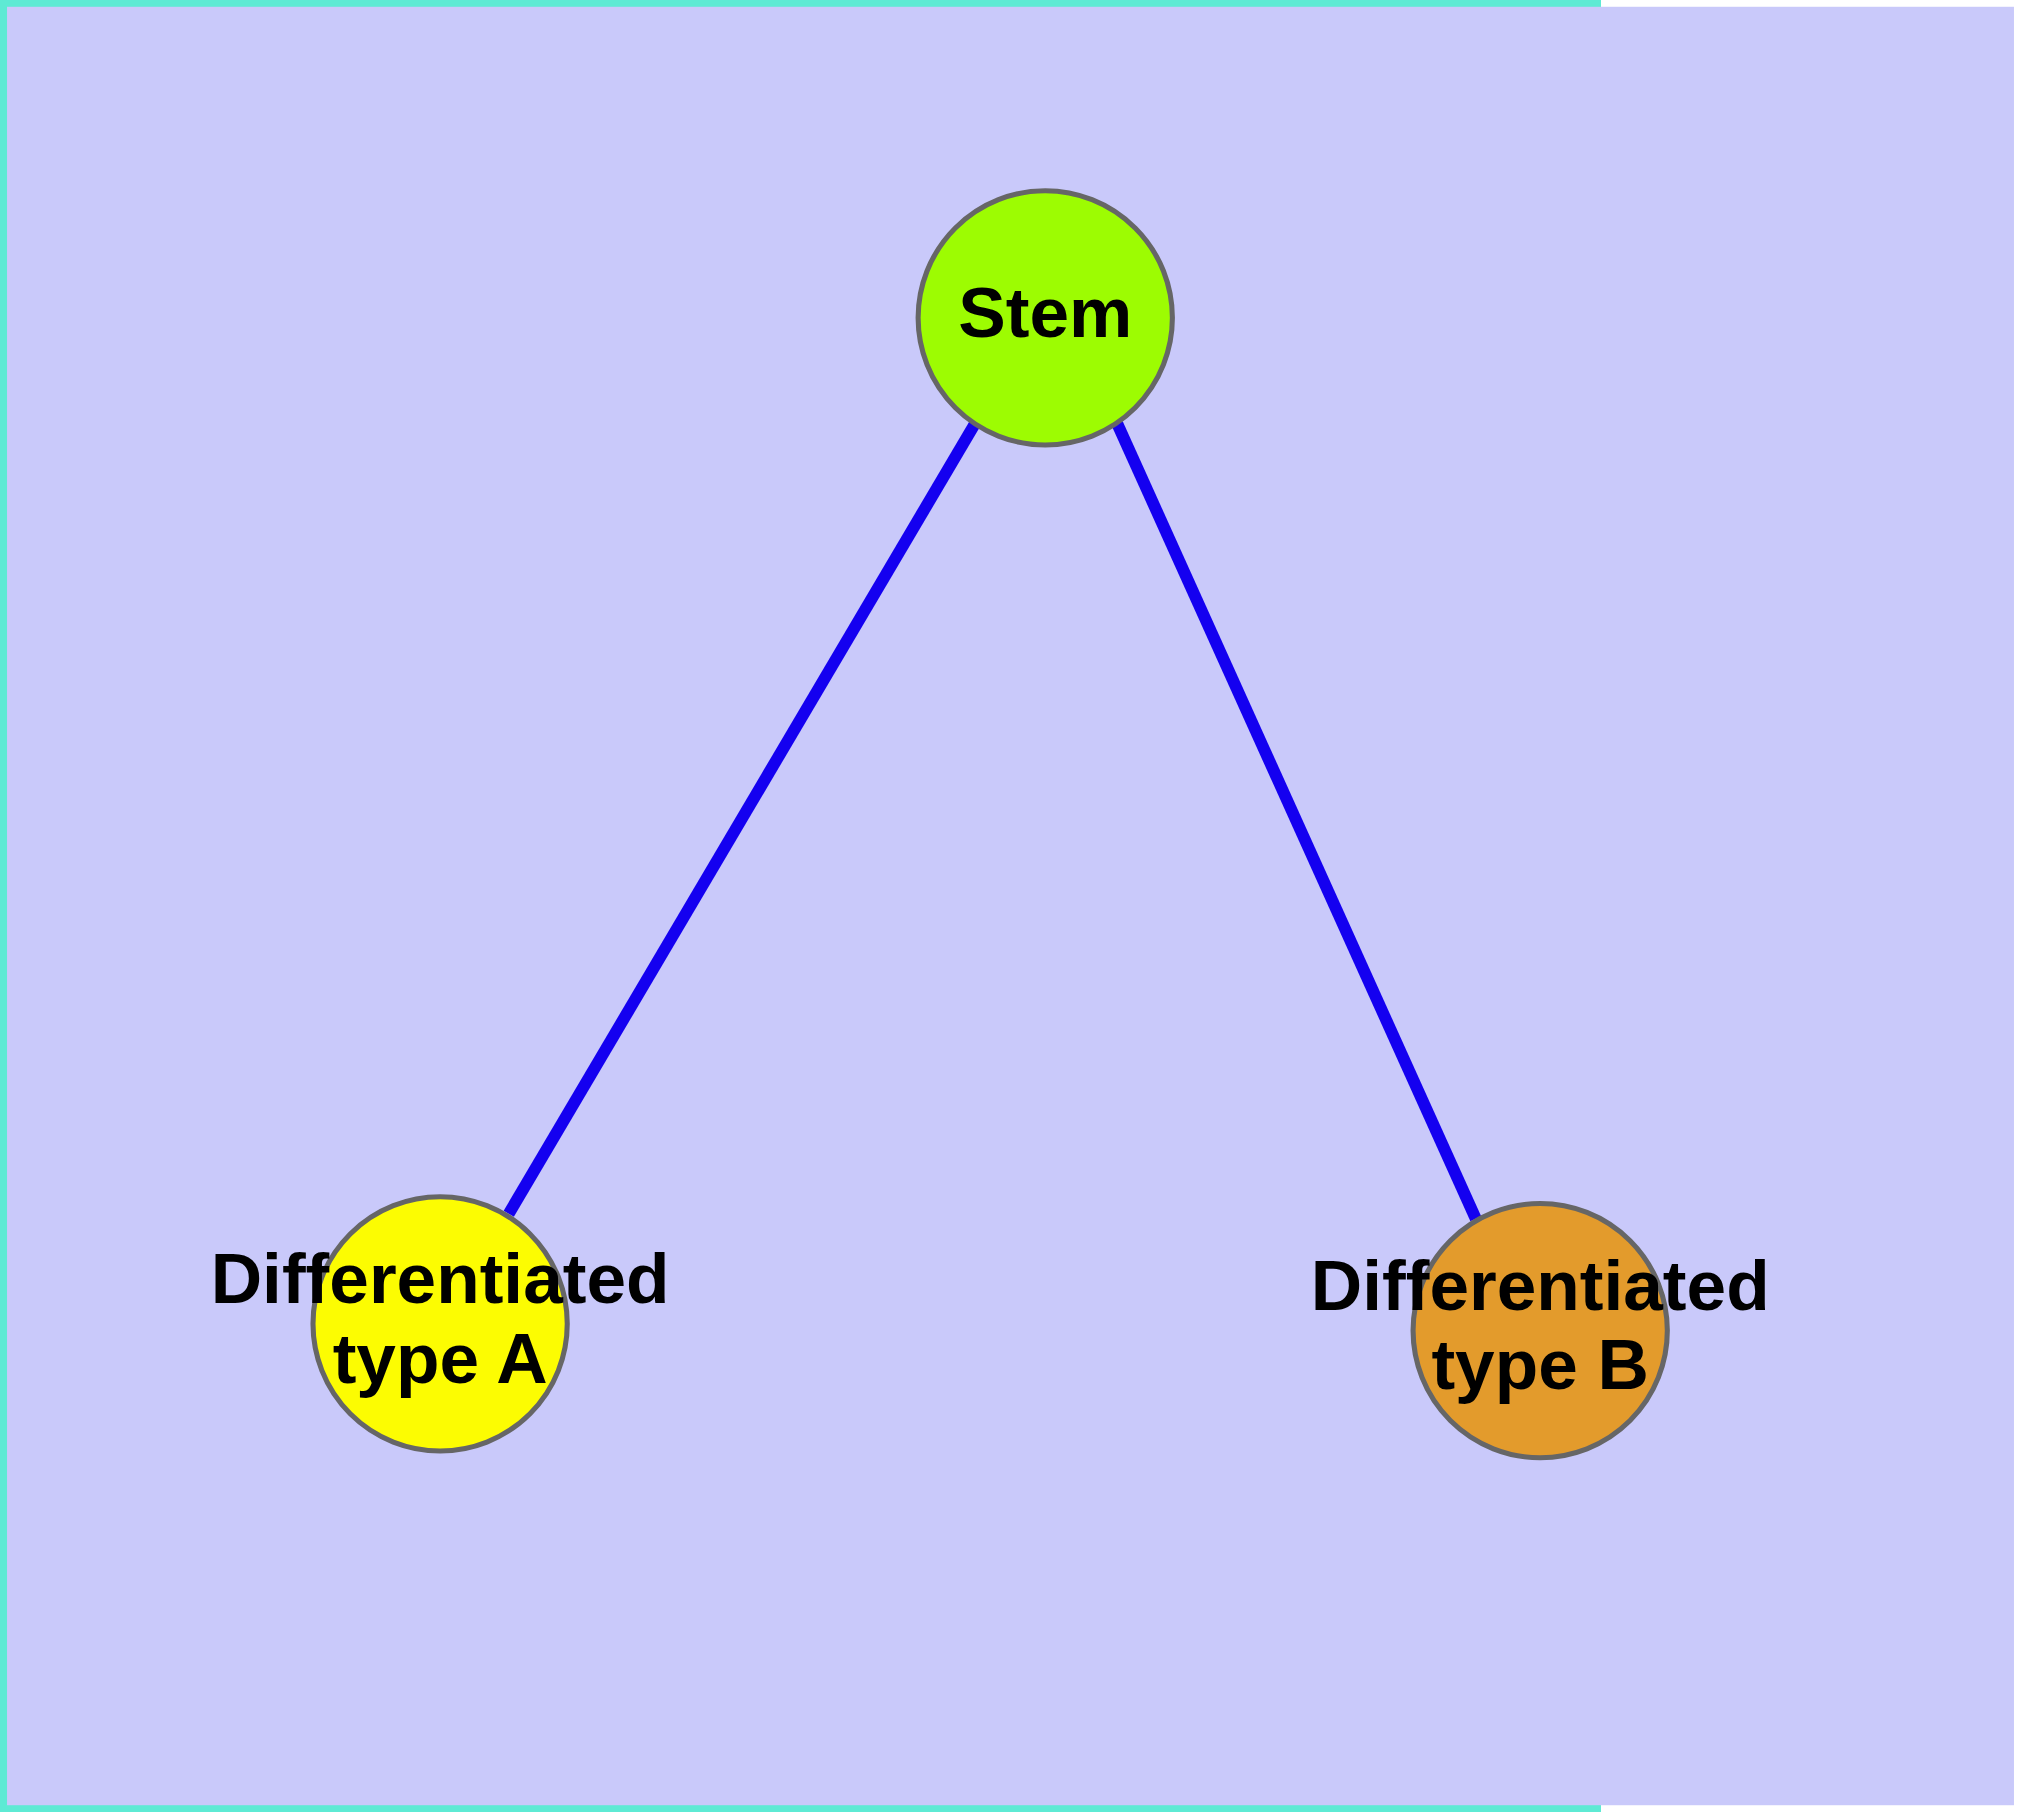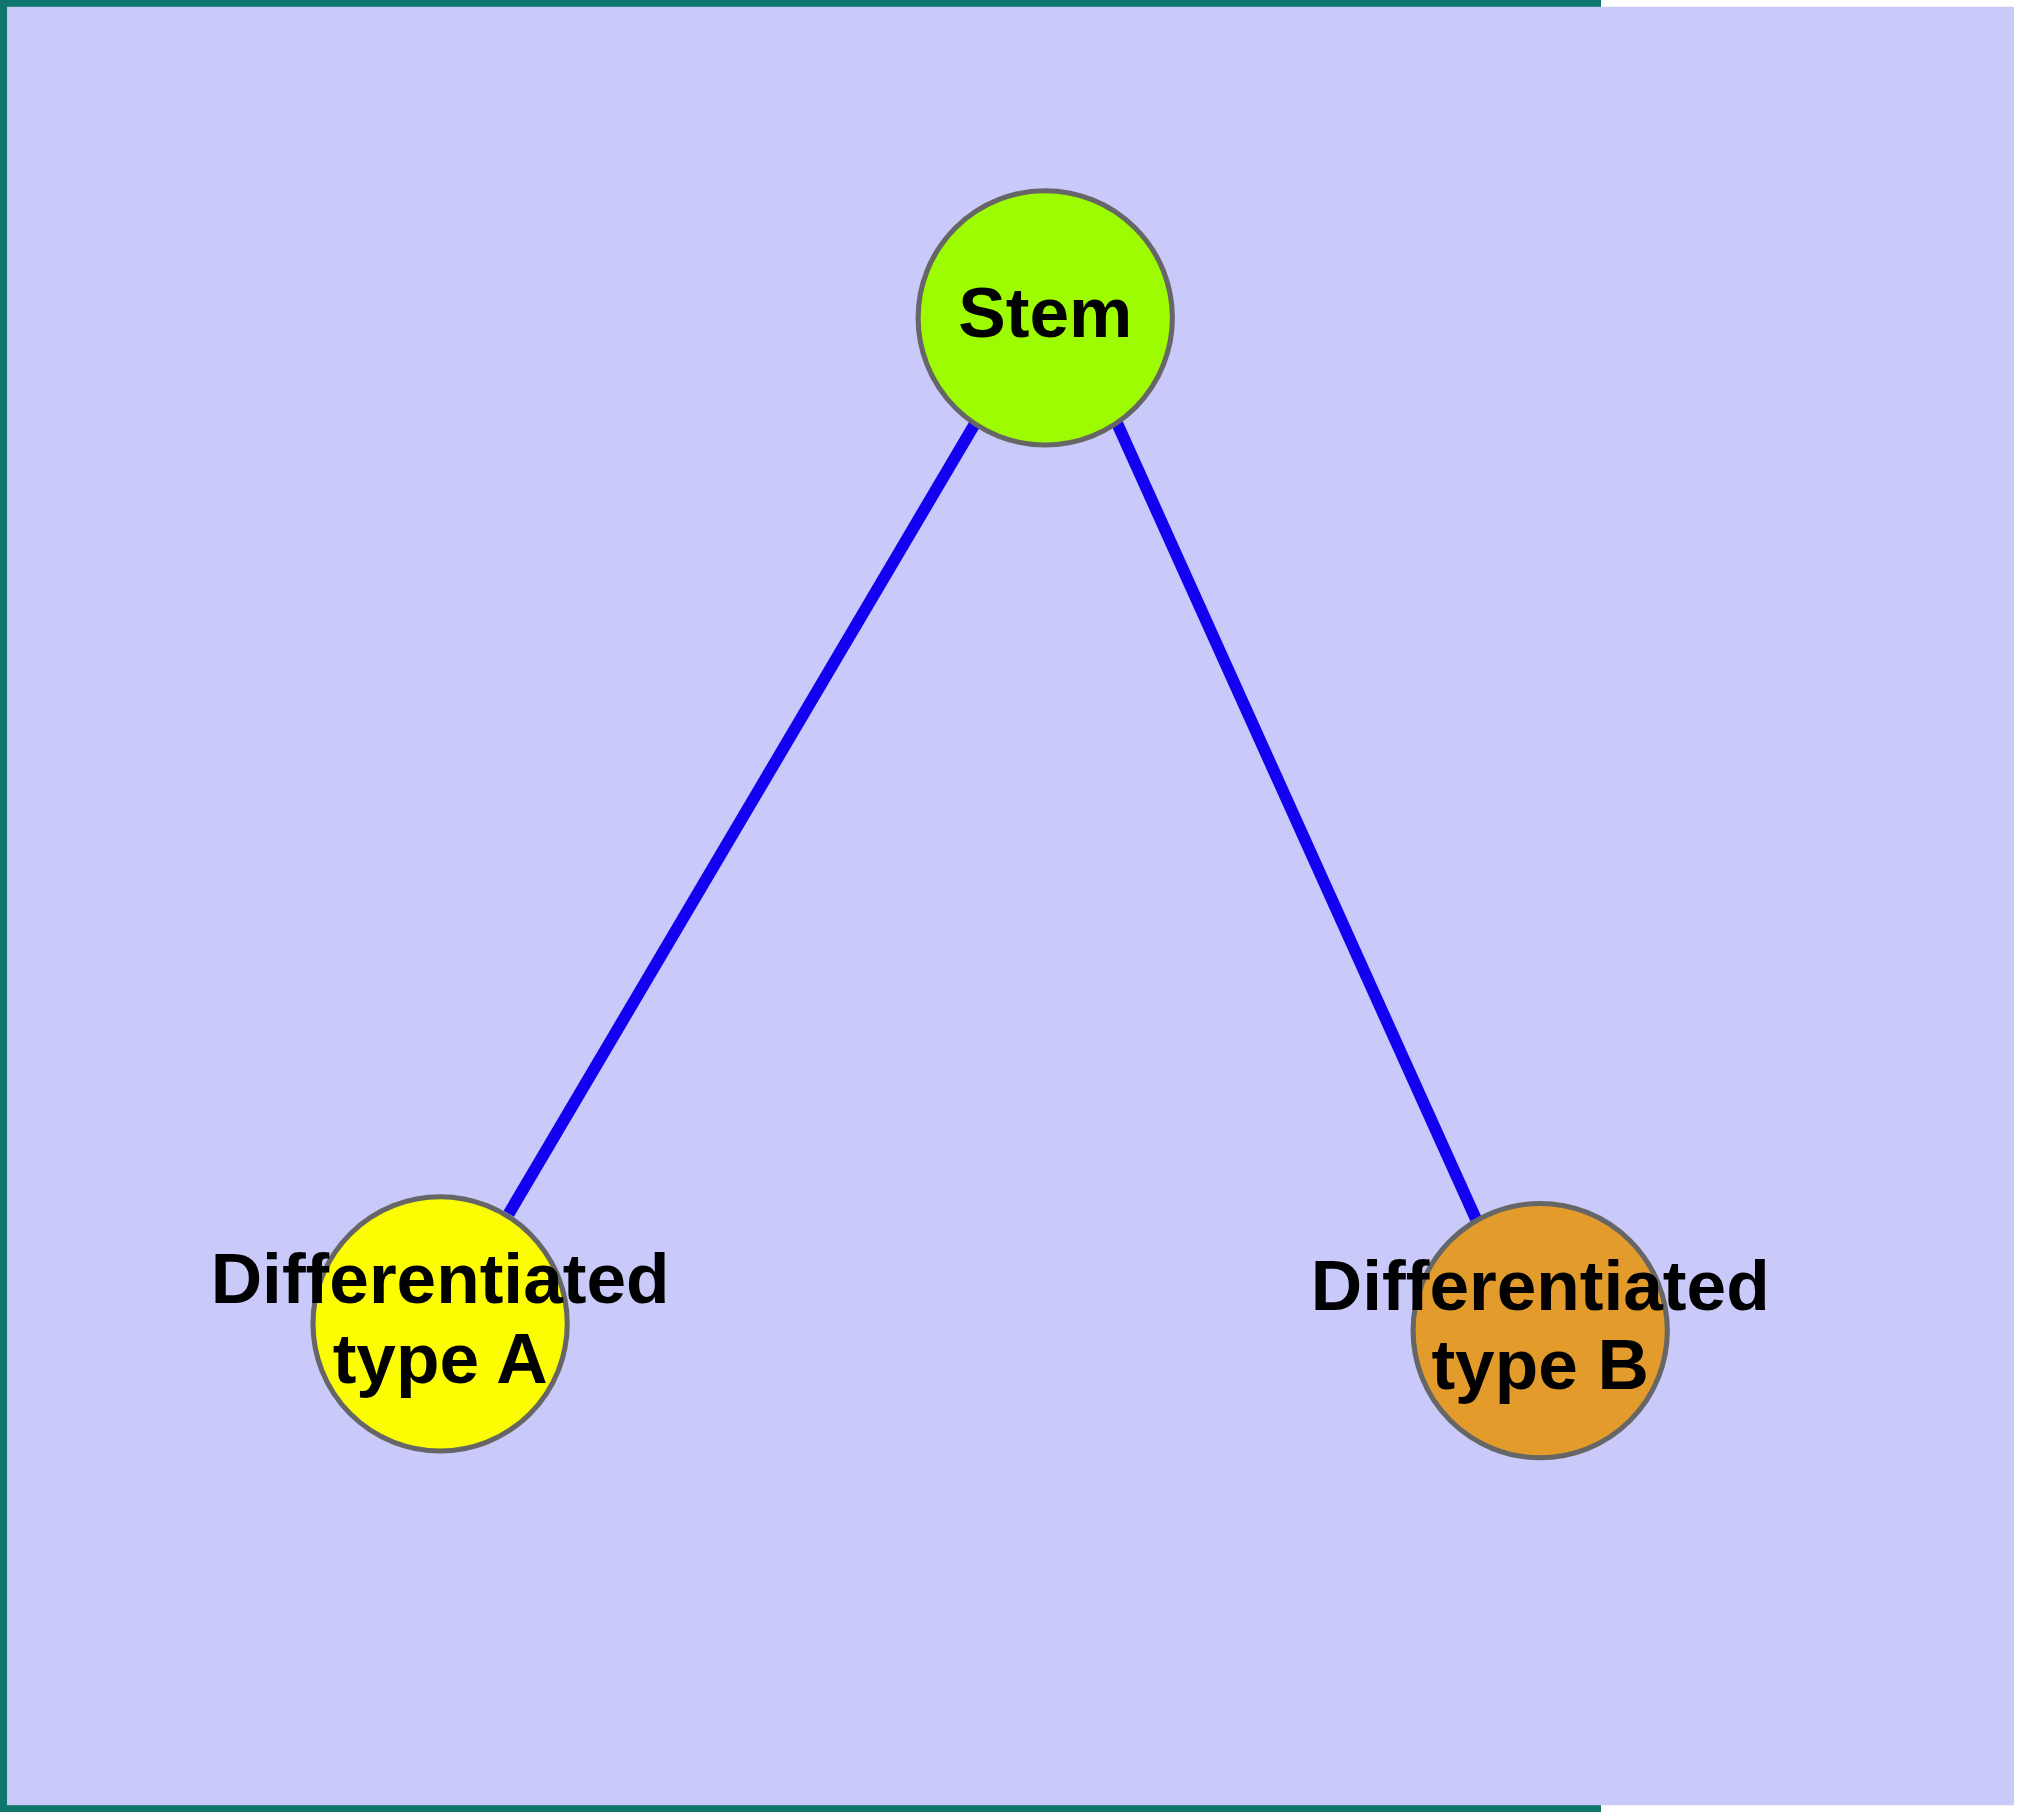--- a/index.html
+++ b/index.html
@@ -10,21 +10,21 @@
   body {
     width: 2021px;
     height: 1812px;
     overflow: hidden;
     font-family: "Liberation Sans", sans-serif;
   }
   #diagram-root {
     position: relative;
     width: 1601px;
     height: 1812px;
-    background: #0f766e;
+    background: #5eead4;
     text-align: center;
   }
   #graph-canvas {
     position: absolute;
     left: 0;
     top: 0;
     width: 2021px;
     height: 1812px;
     display: block;
   }

